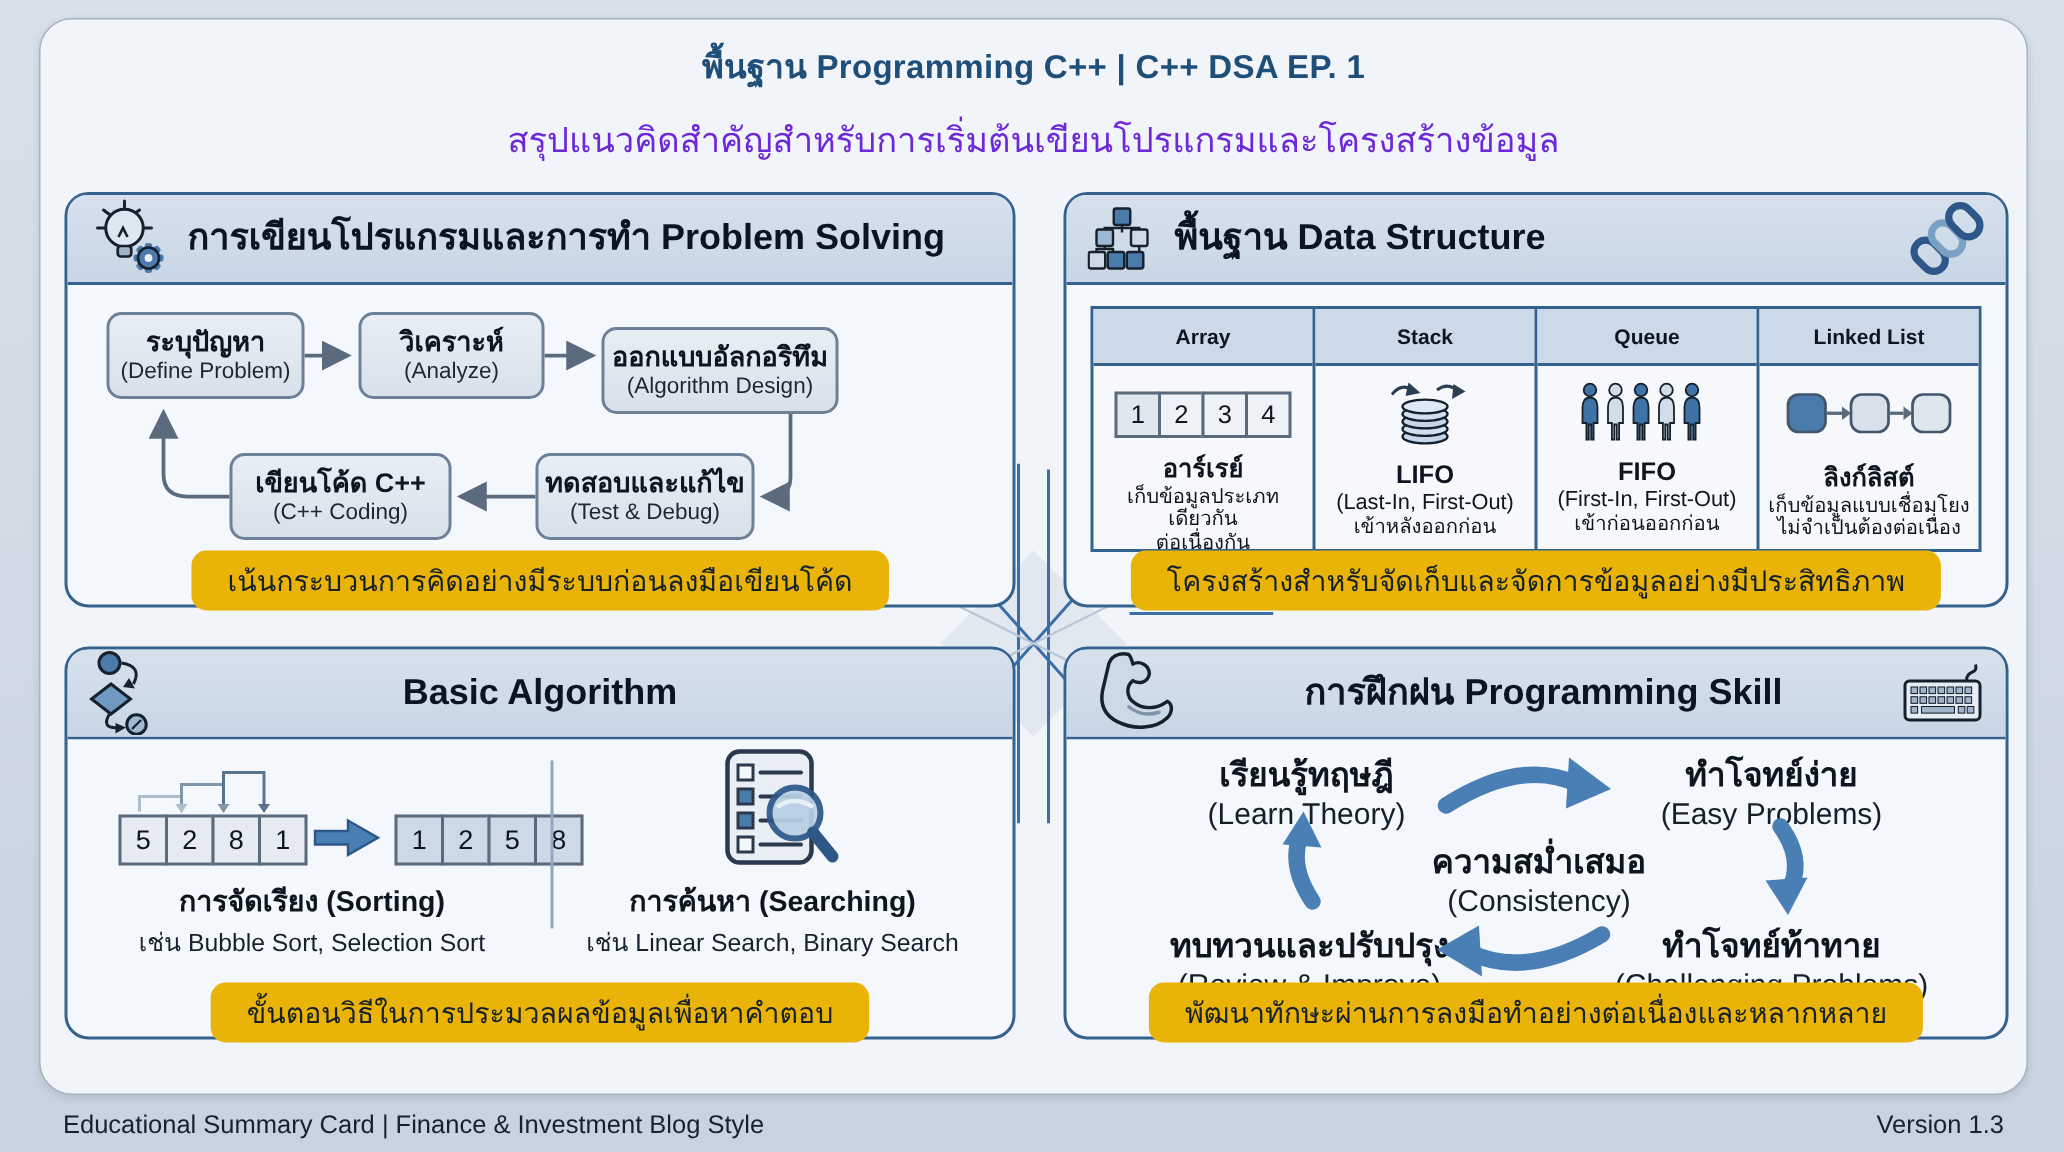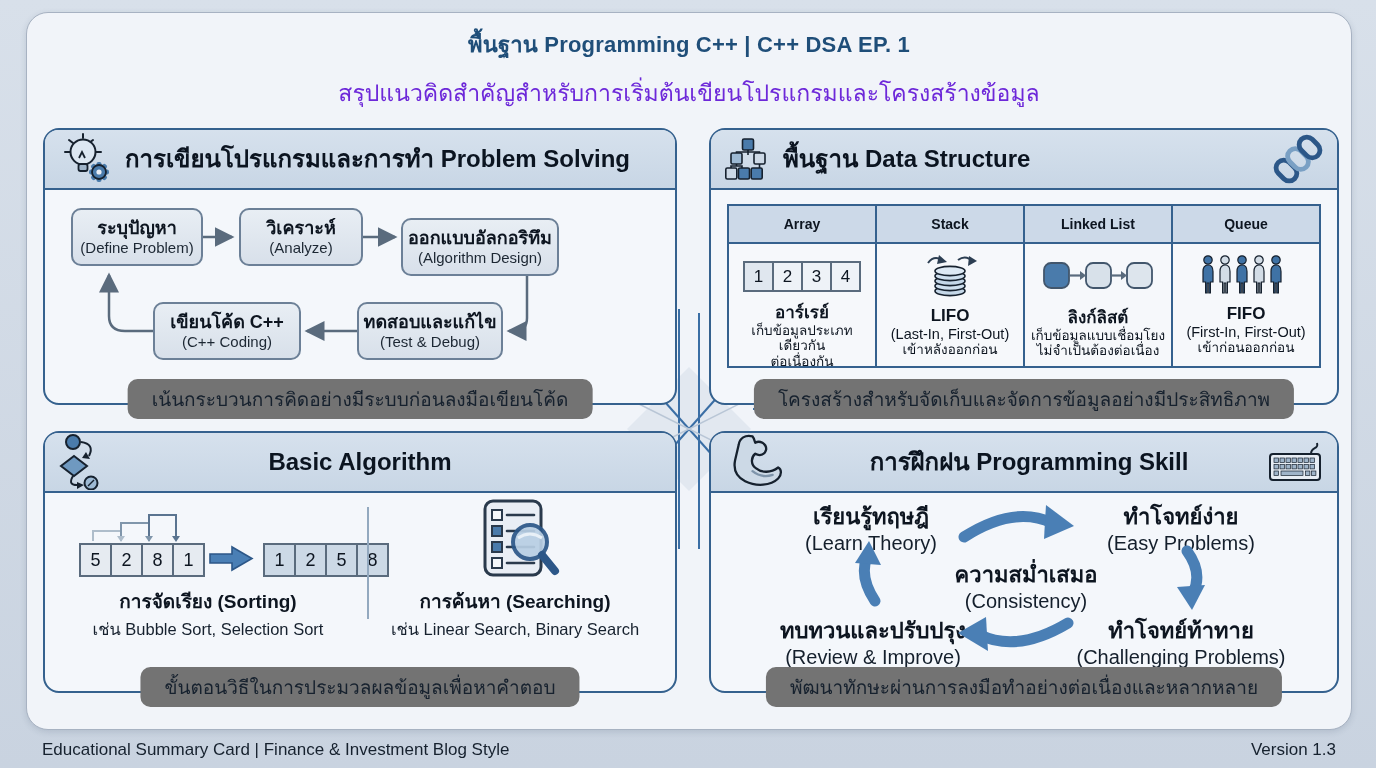--- a/index.html
+++ b/index.html
@@ -16,22 +16,22 @@
 
   .panel{position:absolute;background:#f4f7fb;border:2px solid #35618e;border-radius:16px;z-index:2;}
   .panel-head{position:absolute;left:0;top:0;right:0;height:60px;
         background:linear-gradient(180deg,#d6e1ed 0%,#c8d6e5 100%);
         border-bottom:2px solid #35618e;border-radius:13px 13px 0 0;
         display:flex;align-items:center;padding:0 14px;box-sizing:border-box;gap:12px;}
   .panel-head h2{margin:0;font-size:24px;font-weight:bold;color:#0b1420;flex:1;line-height:1.05;}
   .panel-head h2.left{text-align:left;} .panel-head h2.center{text-align:center;}
   .phead-icon{flex:0 0 auto;display:flex;align-items:center;justify-content:center;}
 
-  .pill{position:absolute;left:50%;bottom:4px;transform:translate(-50%,50%);
-        background:#737373;border-radius:10px;padding:5px 24px;font-size:19px;
+  .pill{position:absolute;left:50%;bottom:16px;transform:translate(-50%,50%);
+        background:#eab308;border-radius:10px;padding:5px 24px;font-size:19px;
         color:#16212e;white-space:nowrap;z-index:3;}
 
   
   .flow-box{position:absolute;background:linear-gradient(180deg,#e8eef4,#d8e0ea);
         border:2px solid #6c8097;border-radius:10px;display:flex;flex-direction:column;
         align-items:center;justify-content:center;box-sizing:border-box;}
   .flow-box .th{font-weight:bold;font-size:18px;line-height:1.2;}
   .flow-box .en{font-size:15px;color:#1c2733;line-height:1.15;}
   .overlay{position:absolute;left:0;top:0;pointer-events:none;}
 
@@ -228,46 +228,20 @@
                   <ellipse cx="32" cy="35" rx="15" ry="4.6" fill="#cfe0ef"></ellipse>
                   <ellipse cx="32" cy="30" rx="15" ry="4.6" fill="#c4d7e8"></ellipse>
                   <ellipse cx="32" cy="25" rx="15" ry="4.6" fill="#cfe0ef"></ellipse>
                   <ellipse cx="32" cy="20" rx="15" ry="4.6" fill="#dde9f4"></ellipse>
                 </g>
               </svg>
             </span>
             <div class="ds-name">LIFO</div>
             <div class="ds-sub">(Last-In, First-Out)</div>
             <div class="ds-desc">เข้าหลังออกก่อน</div>
-          </div>
-        </div>
-
-        <div class="ds-col">
-          <div class="ds-col-head">Linked List</div>
-          <div class="ds-col-body">
-            <span style="margin-top:9px;">
-              <svg width="112" height="32" viewBox="0 0 112 32">
-                <g stroke="#42566c" stroke-width="1.8">
-                  <rect x="2" y="3" width="25" height="25" rx="7" fill="#4a7bab"></rect>
-                  <rect x="44" y="3" width="25" height="25" rx="7" fill="#d8e1ea"></rect>
-                  <rect x="85" y="3" width="25" height="25" rx="7" fill="#dde5ed"></rect>
-                </g>
-                <g stroke="#5a6b7d" stroke-width="2.2">
-                  <line x1="28" y1="15.5" x2="38" y2="15.5"></line>
-                    <line x1="70" y1="15.5" x2="79" y2="15.5"></line>
-                </g>
-                <polygon points="38,11 44,15.5 38,20" fill="#5a6b7d"></polygon>
-                <polygon points="79,11 85,15.5 79,20" fill="#5a6b7d"></polygon>
-              </svg>
-            </span>
-            <div class="ds-name" style="margin-top:12px;">ลิงก์ลิสต์</div>
-            <div class="ds-desc">
-              <div>เก็บข้อมูลแบบเชื่อมโยง</div>
-                <div>ไม่จำเป็นต้องต่อเนื่อง</div>
-            </div>
           </div>
         </div>
 
         <div class="ds-col">
           <div class="ds-col-head">Queue</div>
           <div class="ds-col-body">
             <span>
               <svg width="92" height="46" viewBox="0 0 92 42">
                 <g stroke="#16212e" stroke-width="1.2">
                   <g transform="translate(2,2)" fill="#3f72a5">
@@ -291,20 +265,46 @@
                     <path d="M6,10 C2.4,10 1,13 1,16.5 V27 H3.6 V38 H5.2 V28 H6.8 V38 H8.4 V27 H11 V16.5 C11,13 9.6,10 6,10 Z"></path>
                   </g>
                 </g>
               </svg>
             </span>
             <div class="ds-name">FIFO</div>
             <div class="ds-sub">(First-In, First-Out)</div>
             <div class="ds-desc">เข้าก่อนออกก่อน</div>
           </div>
         </div>
+
+        <div class="ds-col">
+          <div class="ds-col-head">Linked List</div>
+          <div class="ds-col-body">
+            <span style="margin-top:9px;">
+              <svg width="112" height="32" viewBox="0 0 112 32">
+                <g stroke="#42566c" stroke-width="1.8">
+                  <rect x="2" y="3" width="25" height="25" rx="7" fill="#4a7bab"></rect>
+                  <rect x="44" y="3" width="25" height="25" rx="7" fill="#d8e1ea"></rect>
+                  <rect x="85" y="3" width="25" height="25" rx="7" fill="#dde5ed"></rect>
+                </g>
+                <g stroke="#5a6b7d" stroke-width="2.2">
+                  <line x1="28" y1="15.5" x2="38" y2="15.5"></line>
+                    <line x1="70" y1="15.5" x2="79" y2="15.5"></line>
+                </g>
+                <polygon points="38,11 44,15.5 38,20" fill="#5a6b7d"></polygon>
+                <polygon points="79,11 85,15.5 79,20" fill="#5a6b7d"></polygon>
+              </svg>
+            </span>
+            <div class="ds-name" style="margin-top:12px;">ลิงก์ลิสต์</div>
+            <div class="ds-desc">
+              <div>เก็บข้อมูลแบบเชื่อมโยง</div>
+                <div>ไม่จำเป็นต้องต่อเนื่อง</div>
+            </div>
+          </div>
+        </div>
       </div>
 
       <div class="pill">
         <span>โครงสร้างสำหรับจัดเก็บและจัดการข้อมูลอย่างมีประสิทธิภาพ</span>
       </div>
     </section>
 
     <section class="panel" style="left:16px;top:418px;width:630px;height:258px;">
       <header class="panel-head">
         <span class="phead-icon">

